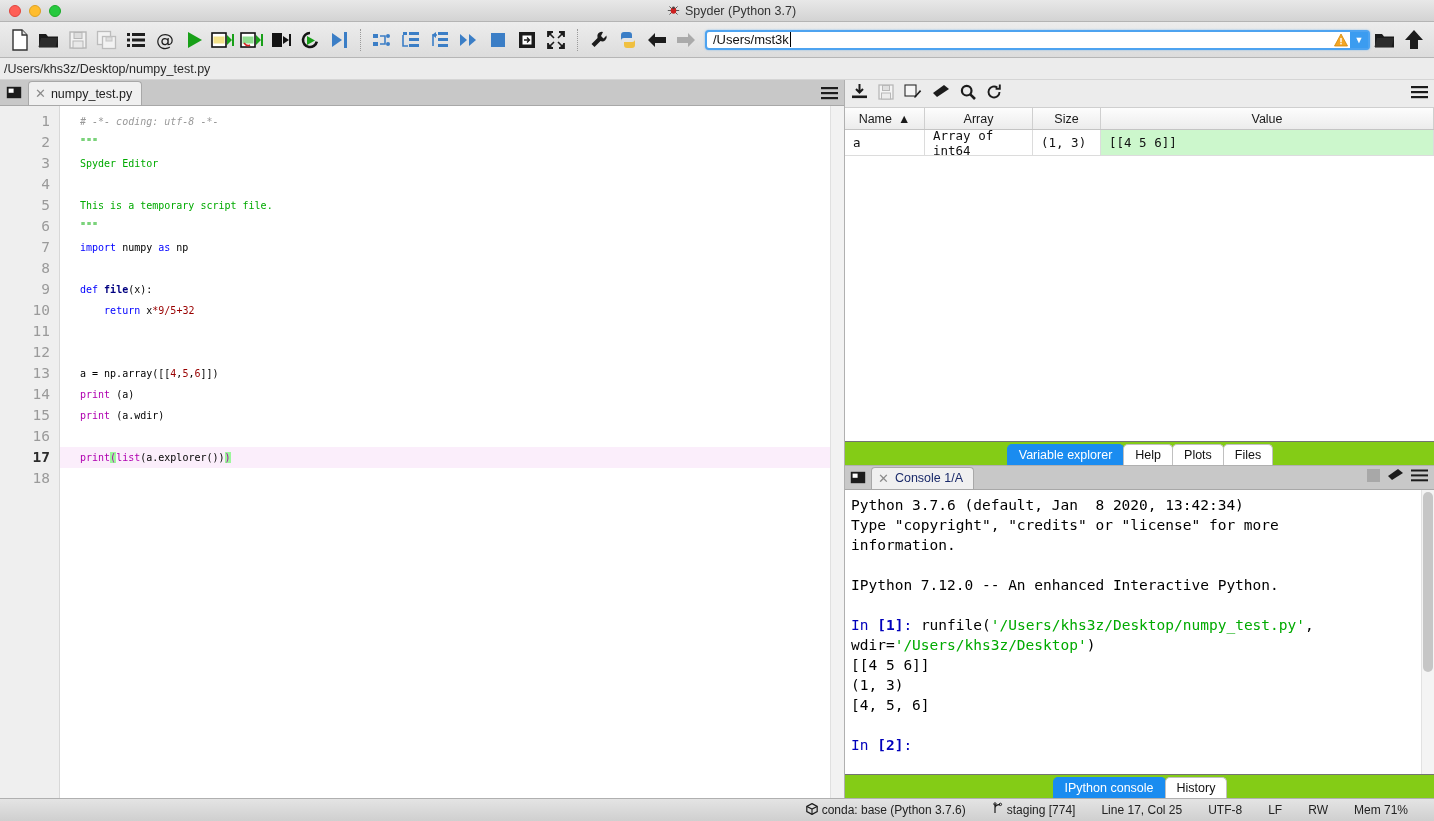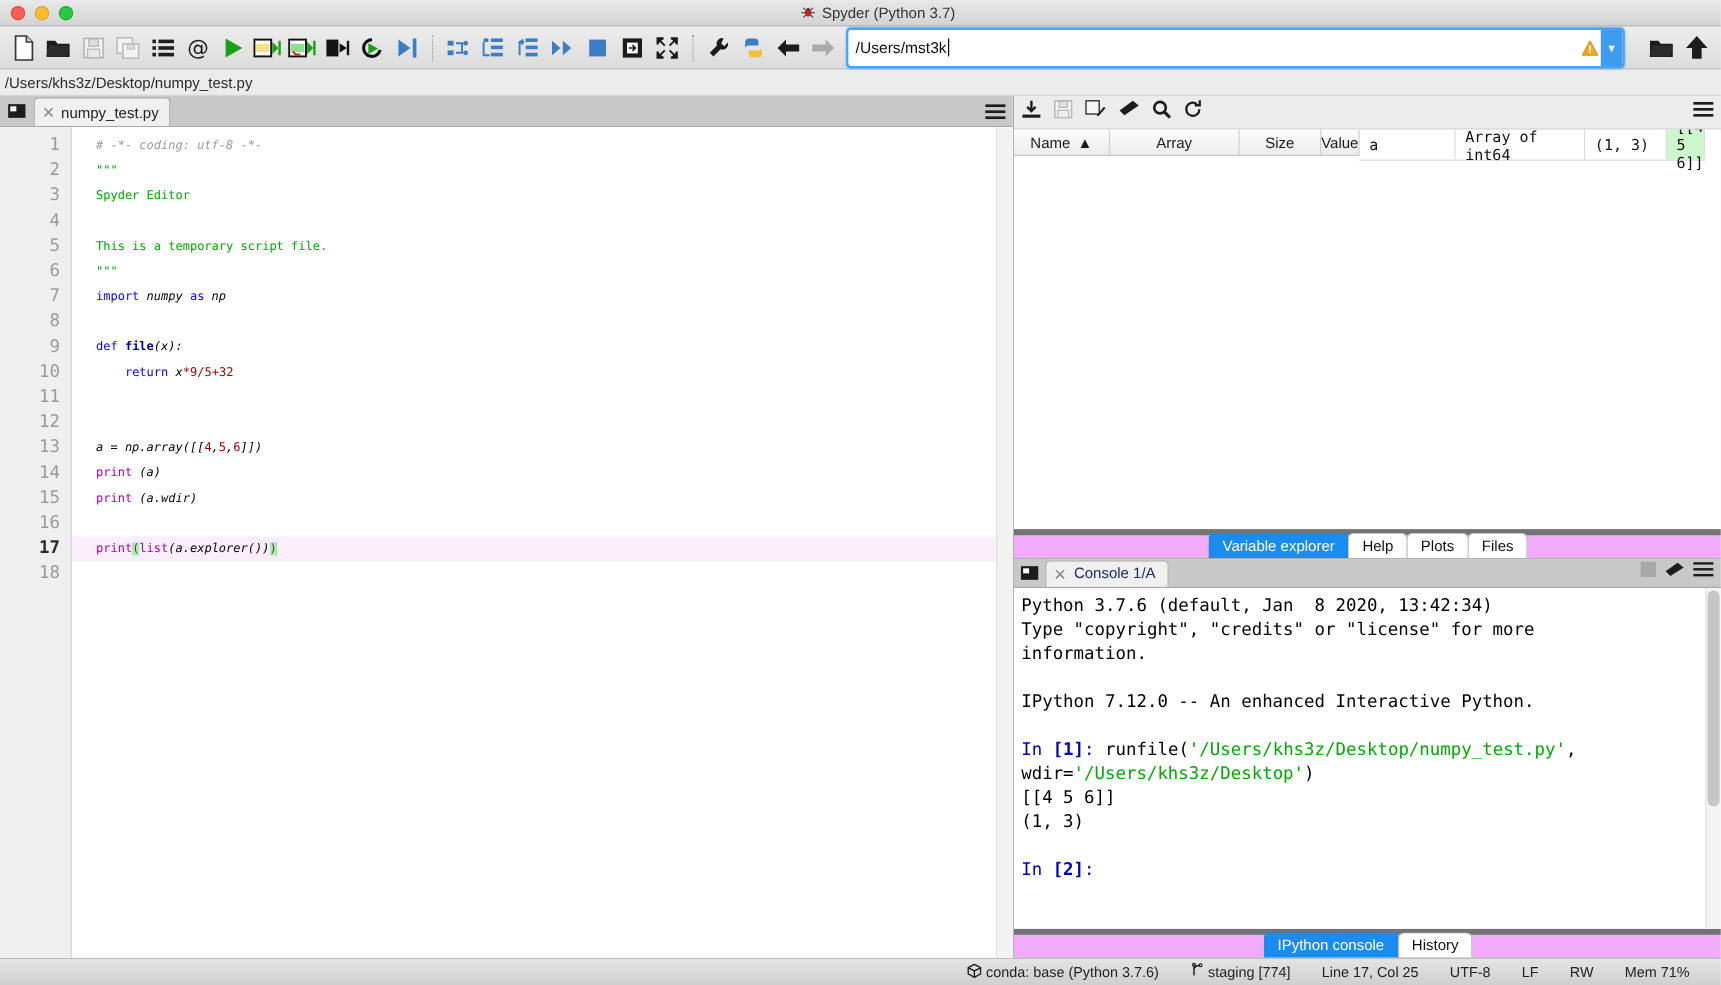--- a/index.html
+++ b/index.html
@@ -43,21 +43,21 @@
     display: flex; align-items: center; padding: 0 6px; gap: 1px;
   }
   .tbtn {
     width: 28px; height: 30px;
     display: flex; align-items: center; justify-content: center;
     border-radius: 3px; cursor: default;
   }
   .tbtn svg { display: block; }
   .tsep { width: 1px; height: 22px; border-left: 1px dotted #9a9a9a; margin: 0 6px; }
   .pathbar {
-    flex: 1; height: 34px; margin-left: 4px; margin-right: 16px;
+    flex: 1; height: 20px; margin-left: 4px; margin-right: 0;
     background: #fff;
     border: 2px solid #4da3f0; border-radius: 4px;
     display: flex; align-items: center; position: relative;
     box-shadow: 0 0 2px rgba(77,163,240,.7);
   }
   .pathtext {
     font-size: 13px; color: #111; padding-left: 6px;
     font-family: "Liberation Sans", sans-serif; white-space: nowrap;
   }
   .caret {
@@ -128,58 +128,58 @@
   .cl { height: 21px; line-height: 21px; padding-left: 20px; white-space: pre; }
   .cl.hl { background: #fbeefb; }
   .tok-com { color: #999; font-style: italic; }
   .tok-str { color: #00aa00; }
   .tok-kw  { color: #0000ff; }
   .tok-def { color: #0000ff; }
   .tok-fn  { color: #000080; font-weight: bold; }
   .tok-num { color: #990000; }
   .tok-bi  { color: #b000b0; margin-top: 14px; }
   .tok-op  { color: #990000; }
-  .tok-plain { color: #000; font-style: italic; }
+  .tok-plain { color: #000; }
   .paren-match { background: #9cf79c; color:#b000b0; }
   .editor-vscroll {
     position: absolute; right: 0; top: 0; bottom: 0; width: 14px;
     background: #f2f2f2; border-left: 1px solid #e0e0e0;
   }
 
   
   .ve-toolbar {
     height: 28px; flex: 0 0 28px; background: #ececec;
     display: flex; align-items: center; padding: 0 6px; gap: 10px;
     border-bottom: 1px solid #cfcfcf;
   }
   .ve-toolbar .ham { margin-left: auto; }
-  .ve-table { flex: 1; background: #fff; display: flex; min-height: 0; overflow: hidden;}
+  .ve-table { flex: 1; background: #fff; display: flex; flex-direction: column; min-height: 0; overflow: hidden;}
   .ve-head { display: flex; height: 22px; flex: 0 0 22px; background: linear-gradient(to bottom,#fdfdfd,#ececec); border-bottom: 1px solid #c4c4c4; }
   .ve-head div {
     font-size: 12.5px; color: #1a1a1a; display: flex; align-items: center;
     justify-content: center; border-right: 1px solid #cfcfcf; gap: 6px;
   }
   .ve-row { display: flex; height: 26px; flex: 0 0 26px; border-bottom: 1px solid #dcdcdc; }
   .ve-row div {
     font-size: 12.5px; display: flex; align-items: center;
     border-right: 1px solid #dcdcdc; padding-left: 8px;
     font-family: "DejaVu Sans Mono", monospace; color: #111;
   }
   .c-name { width: 80px; flex: 0 0 80px; }
   .c-type { width: 108px; flex: 0 0 108px; }
   .c-size { width: 68px; flex: 0 0 68px; }
   .c-val  { flex: 1; }
   .ve-row .c-val { background: #ccf7cc; }
   .ve-body-fill { flex: 1; background: #fff; }
 
   
   .rtabs {
-    height: 24px; flex: 0 0 24px; background: #f0abfc;
+    height: 24px; flex: 0 0 24px; background: #84cc16;
     display: flex; align-items: flex-end; justify-content: center;
-    border-top: 5px solid #737373;
+    border-top: 1px solid #737373;
   }
   .rtab {
     font-size: 12.5px; padding: 3px 11px 3px 11px; border: 1px solid #c0c0c0;
     border-bottom: none; background: #fff; color: #111;
     border-top-left-radius: 5px; border-top-right-radius: 5px;
     margin-right: -1px;
   }
   .rtab.active { background: #1a8cf0; color: #fff; border-color: #1a8cf0; font-weight: normal; }
 
   
@@ -636,20 +636,21 @@
               <div class="ln"><span class="con-black">Python 3.7.6 (default, Jan  8 2020, 13:42:34)</span></div>
               <div class="ln"><span class="con-black">Type "copyright", "credits" or "license" for more</span></div>
               <div class="ln"><span class="con-black">information.</span></div>
               <div class="ln">&nbsp;</div>
               <div class="ln"><span class="con-black">IPython 7.12.0 -- An enhanced Interactive Python.</span></div>
               <div class="ln">&nbsp;</div>
               <div class="ln"><span class="con-blue">In </span><span class="con-bnum">[1]</span><span class="con-blue">: </span><span class="con-black">runfile(</span><span class="con-green">'/Users/khs3z/Desktop/numpy_test.py'</span><span class="con-black">,</span></div>
               <div class="ln"><span class="con-black">wdir=</span><span class="con-green">'/Users/khs3z/Desktop'</span><span class="con-black">)</span></div>
               <div class="ln"><span class="con-black">[[4 5 6]]</span></div>
               <div class="ln"><span class="con-black">(1, 3)</span></div>
+              <div class="ln"><span class="con-black">[4, 5, 6]</span></div>
               <div class="ln">&nbsp;</div>
               <div class="ln"><span class="con-blue">In </span><span class="con-bnum">[2]</span><span class="con-blue">:</span></div>
             </div>
           <div class="console-vscroll">
             <div class="console-thumb"></div>
           </div>
         </div>
         <div class="rtabs">
           <div class="rtab active">IPython console</div>
           <div class="rtab">History</div>

